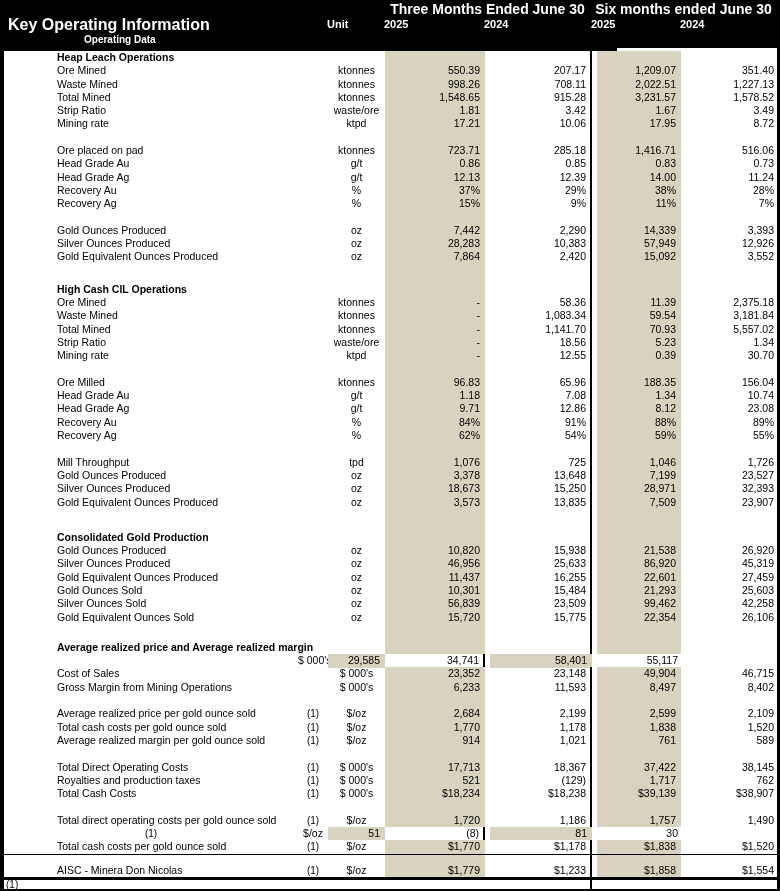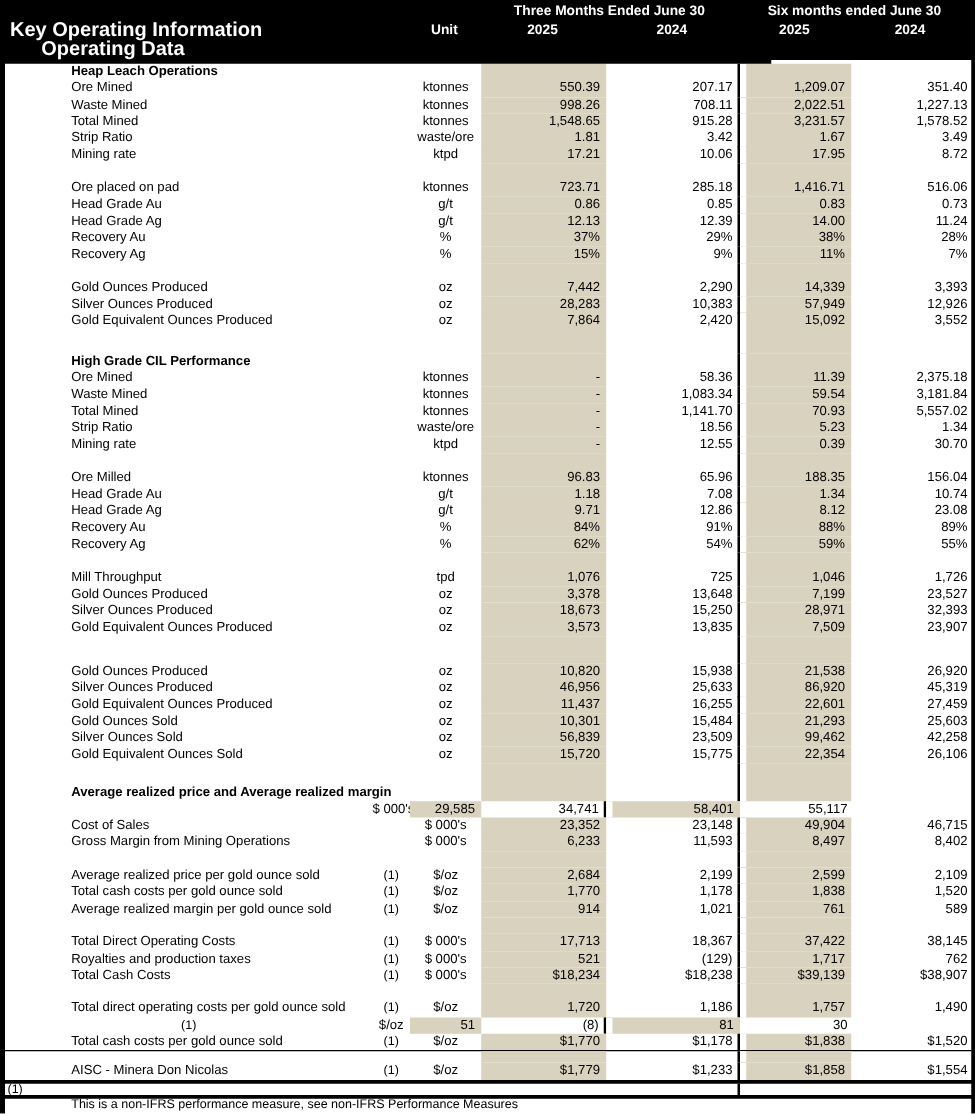--- a/index.html
+++ b/index.html
@@ -7,27 +7,27 @@
     position:relative;width:780px;height:891px;background:#ffffff;
     font-family:"Liberation Sans", sans-serif;color:#000;overflow:hidden;
   }
   .edge{position:absolute;top:0;height:891px;background:#000;z-index:5;}
   .edge.l{left:0;width:4px;}
   .edge.r{right:0;width:3px;}
   
   .hdr{height:48px;background:#000;color:#fff;position:relative;}
   .hdr .grid{display:grid;grid-template-columns:297px 30px 57px 100px 107px 89px 96px;}
   .hdr .r1 div,.hdr .r2 div{font-weight:bold;white-space:nowrap;}
-  .hdr .r1{height:17px;line-height:19px;font-size:11px;}
+  .hdr .r1{height:17px;line-height:19px;font-size:14px;}
   .hdr .r2{height:16px;line-height:15px;font-size:11px;}
-  .hdr .r3{height:15px;line-height:13px;font-size:16px;font-weight:bold;padding-left:33px;}
+  .hdr .r3{height:15px;line-height:13px;font-size:10px;font-weight:bold;padding-left:84px;}
   .span2{grid-column:span 2;text-align:center;}
   .span3{grid-column:span 3;}
   .ttl{grid-column:span 2;padding-left:8px;font-size:16px;}
-  .ctr{text-align:center;}
+  .ctr{}
   .subbar{position:absolute;top:48px;left:0;width:617px;height:3px;background:#000;z-index:4;}
   
   .body{margin:0 3px 0 4px;padding-top:3px;}
   .row{display:grid;grid-template-columns:294px 30px 57px 100px 107px 89px 96px;height:13.3px;}
   .cell{font-size:10.5px;line-height:13.4px;white-space:nowrap;}
   .lbl{padding-left:53px;}
   .sec .lbl{font-weight:bold;}
   .fn{text-align:center;font-size:10px;}
   .unit{text-align:center;}
   .val{text-align:right;}
@@ -214,21 +214,21 @@
       <div class="row" style="height: 19px;">
         <div class="cell lbl"></div>
         <div class="cell fn"></div>
         <div class="cell unit"></div>
         <div class="cell val cA"></div>
         <div class="cell val cB"></div>
         <div class="cell val cC"></div>
         <div class="cell val cD"></div>
       </div>
       <div class="row sec">
-        <div class="cell lbl">High Grade CIL Performance</div>
+        <div class="cell lbl">High Cash CIL Operations</div>
         <div class="cell fn"></div>
         <div class="cell unit"></div>
         <div class="cell val cA"></div>
         <div class="cell val cB"></div>
         <div class="cell val cC"></div>
         <div class="cell val cD"></div>
       </div>
       <div class="row">
         <div class="cell lbl">Ore Mined</div>
         <div class="cell fn"></div>
@@ -368,20 +368,29 @@
         <div class="cell lbl">Gold Equivalent Ounces Produced</div>
         <div class="cell fn"></div>
         <div class="cell unit">oz</div>
         <div class="cell val cA">3,573</div>
         <div class="cell val cB">13,835</div>
         <div class="cell val cC">7,509</div>
         <div class="cell val cD">23,907</div>
       </div>
       <div class="row" style="height: 22px;">
         <div class="cell lbl"></div>
+        <div class="cell fn"></div>
+        <div class="cell unit"></div>
+        <div class="cell val cA"></div>
+        <div class="cell val cB"></div>
+        <div class="cell val cC"></div>
+        <div class="cell val cD"></div>
+      </div>
+      <div class="row sec">
+        <div class="cell lbl">Consolidated Gold Production</div>
         <div class="cell fn"></div>
         <div class="cell unit"></div>
         <div class="cell val cA"></div>
         <div class="cell val cB"></div>
         <div class="cell val cC"></div>
         <div class="cell val cD"></div>
       </div>
       <div class="row">
         <div class="cell lbl">Gold Ounces Produced</div>
         <div class="cell fn"></div>

